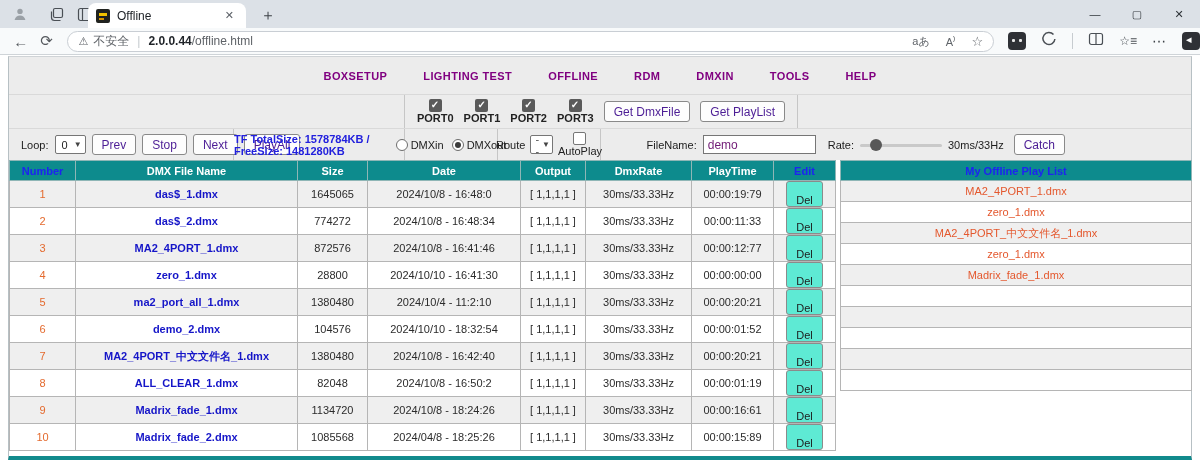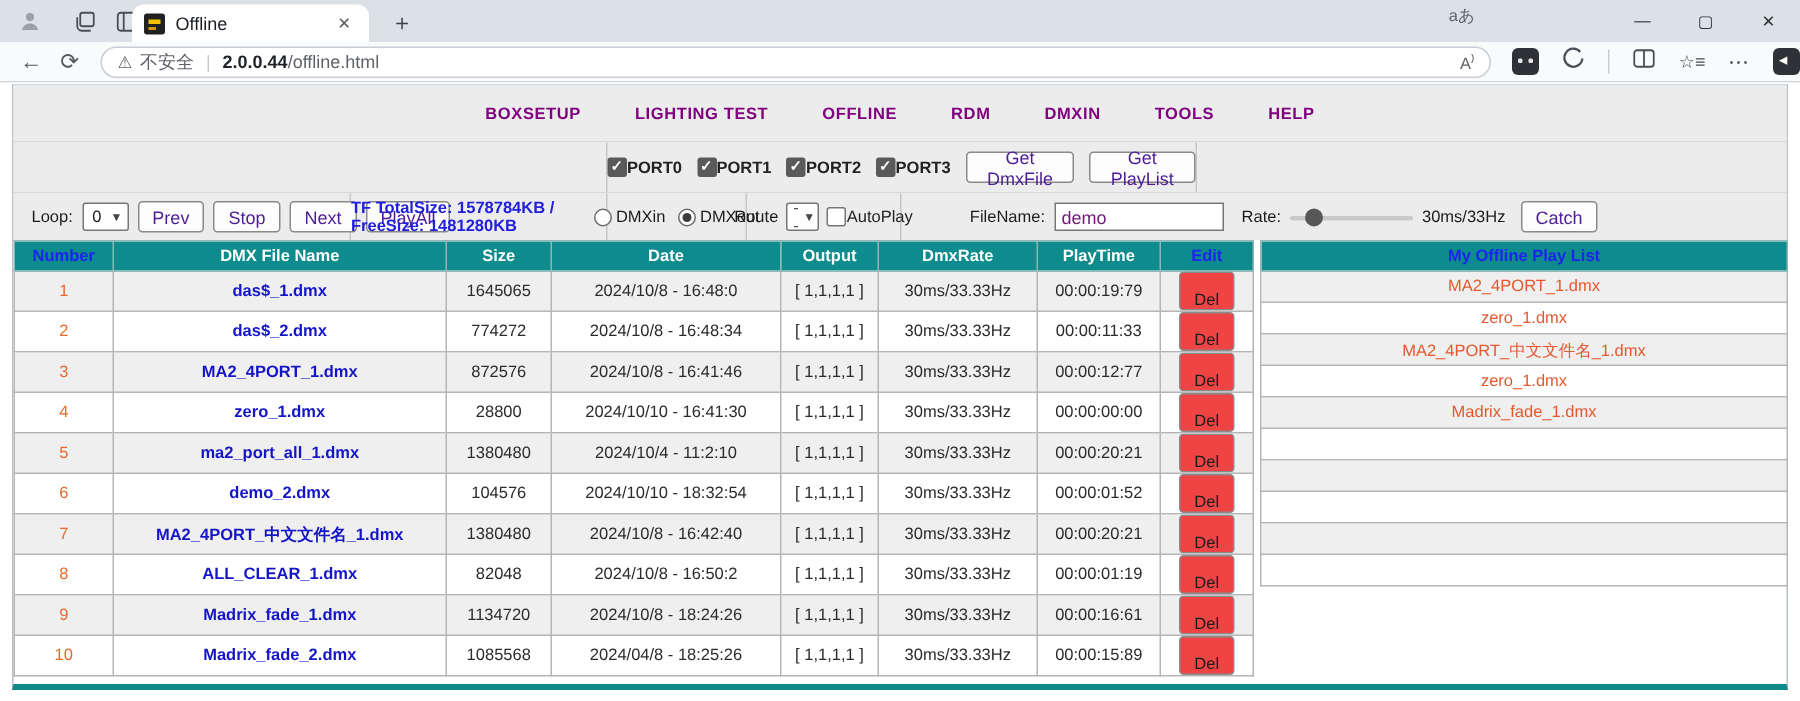--- a/index.html
+++ b/index.html
@@ -22,41 +22,41 @@
   .win-btn { width:42px; height:28px; display:flex; align-items:center; justify-content:center; font-size:11px; color:#2e3338; }
 
   .toolbar { position:absolute; top:28px; left:0; width:1200px; height:27px; background:#f8fafb; border-bottom:1px solid #cfd4d8; display:flex; align-items:center; }
   .nav-arrow { font-size:15px; color:#55595e; width:26px; text-align:center; }
   .addressbar { margin-left:8px; width:938px; height:21px; border:1px solid #c9ced4; background:#fff; border-radius:11px; display:flex; align-items:center; padding:0 10px; font-size:12px; color:#5f6368; }
   .addr-sec { display:flex; align-items:center; gap:5px; }
   .addr-warning { font-size:11px; color:#5f6368; }
   .addr-divider { color:#c4c9cd; margin:0 8px; font-size:12px; }
   .addr-host { color:#1f2328; font-weight:bold;text-align:right; }
   .addr-path { color:#5f6368; }
-  .pill-icons { margin-left:auto; display:flex; align-items:flex-end; gap:16px; color:#5f6368; font-size:11px;flex-direction:column; }
+  .pill-icons { margin-left:auto; display:flex; align-items:flex-start; gap:16px; color:#5f6368; font-size:11px; }
   .bar-icons { display:flex; align-items:center; gap:15px; margin-left:14px; color:#4a4f55; }
   .dark-chip { width:18px; height:18px; background:#2f3136; border-radius:4px; position:relative; }
   .dark-chip.ext::after { content:""; position:absolute; left:4px; top:7px; width:3px; height:3px; background:#e8e8e8; border-radius:1px; box-shadow:7px 0 0 #e8e8e8; }
   .dark-chip.sidebar::after { content:"◂"; position:absolute; left:4px; top:1px; color:#fff; font-size:11px; }
   .vdiv { width:1px; height:16px; background:#c7ccd0; }
   .ellipsis { font-size:14px; letter-spacing:1px; color:#3c4046; }
 
   
   .page { position:absolute; top:55px; left:0; width:1200px; height:412px; background:#fff; }
   .container { position:absolute; left:8px; top:1px; width:1184px; height:404px; border-left:1px solid #b7c0c4; border-right:1px solid #b7c0c4; border-top:1px solid #cfd3d6; border-bottom:4px solid #118a8c; background:#fff; }
 
   .menu-row { height:38px; background:#ececec; border-bottom:1px solid #d9d9d9; display:flex; align-items:center; justify-content:center; gap:36px; }
   .menu-link { color:#800080; font-weight:bold; font-size:11px; letter-spacing:.4px; text-decoration:none; cursor:pointer; }
 
   .ports-row { height:34px; background:#ececec; border-bottom:1px solid #d9d9d9; display:flex; }
   .seg { display:flex; align-items:center; }
   .ports-left { width:396px; border-right:1px solid #c6c6c6; }
   .ports-mid { width:393px; border-right:1px solid #c6c6c6; justify-content:center; gap:10px; }
   .ports-right { flex:1; }
-  .cb-group { display:flex; align-items:center; gap:0; font-size:11px; color:#222; font-weight:bold; }
+  .cb-group { display:flex; align-items:center; gap:0; font-size:11px; color:#222; font-weight:bold;flex-direction:column; }
   .cb { width:13px; height:13px; border-radius:2px; background:#5a5a5a; position:relative; display:inline-block; }
   .cb::after { content:"✓"; position:absolute; left:2px; top:0px; color:#fff; font-size:10px; font-weight:bold; }
   .cb.unchecked { background:#fff; border:1px solid #767676; }
   .cb.unchecked::after { content:""; }
   .btn { background:#fdfdfd; border:1px solid #898989; border-radius:3px; font-size:12px; color:#4c1d95; height:21px; padding:0 9px; display:inline-flex; align-items:center; font-family:"Liberation Sans", sans-serif; cursor:pointer; }
 
   .controls-row { height:31px; background:#ececec; display:flex; align-items:stretch; }
   .ctl-seg { display:flex; align-items:center; }
   .ctl-1 { width:225px; border-right:1px solid #c6c6c6; padding-left:12px; gap:6px; }
   .ctl-2 { width:171px; border-right:1px solid #c6c6c6; justify-content:center; }
@@ -81,21 +81,21 @@
   table { border-collapse:collapse; table-layout:fixed; font-size:11px; }
   .main-table { position:absolute; left:0; top:0; width:826px; }
   .playlist-table { position:absolute; left:831px; top:0; width:352px; }
   th { background:#0d8b8d; color:#fff; font-weight:bold; height:20px; border:1px solid #8fb6b6; text-align:center; }
   th.blue, .pl-head { color:#1d24f0; }
   td { height:21px; border:1px solid #b5b5b5; text-align:center; color:#2b2b2b; background:#fff; overflow:hidden; white-space:nowrap; }
   tbody tr:nth-child(odd) td { background:#efefef; }
   td.c-num { color:#e46a2e; }
   td.c-name { color:#1515c8; font-weight:bold; cursor:pointer; }
   td.c-play { color:#e4582e; }
-  .del-btn { background:#ef4444; border:1px solid #8b8b8b; border-radius:3px; font-size:11px; height:17px; padding:12px 9px; cursor:pointer; font-family:"Liberation Sans", sans-serif; color:#1c1c1c; }
+  .del-btn { background:#5eead4; border:1px solid #8b8b8b; border-radius:3px; font-size:11px; height:17px; padding:12px 9px; cursor:pointer; font-family:"Liberation Sans", sans-serif; color:#1c1c1c; }
 </style>
 </head>
 <body>
 
 <div class="titlebar">
   <span class="tb-icon profile-wrap">
     <svg width="16" height="16" viewBox="0 0 16 16">
         <circle cx="8" cy="5.4" r="2.7" fill="#9aa0a6"></circle>
         <path d="M2.6 14c.7-3 3-4.4 5.4-4.4s4.7 1.4 5.4 4.4z" fill="#9aa0a6"></path>
       </svg>

